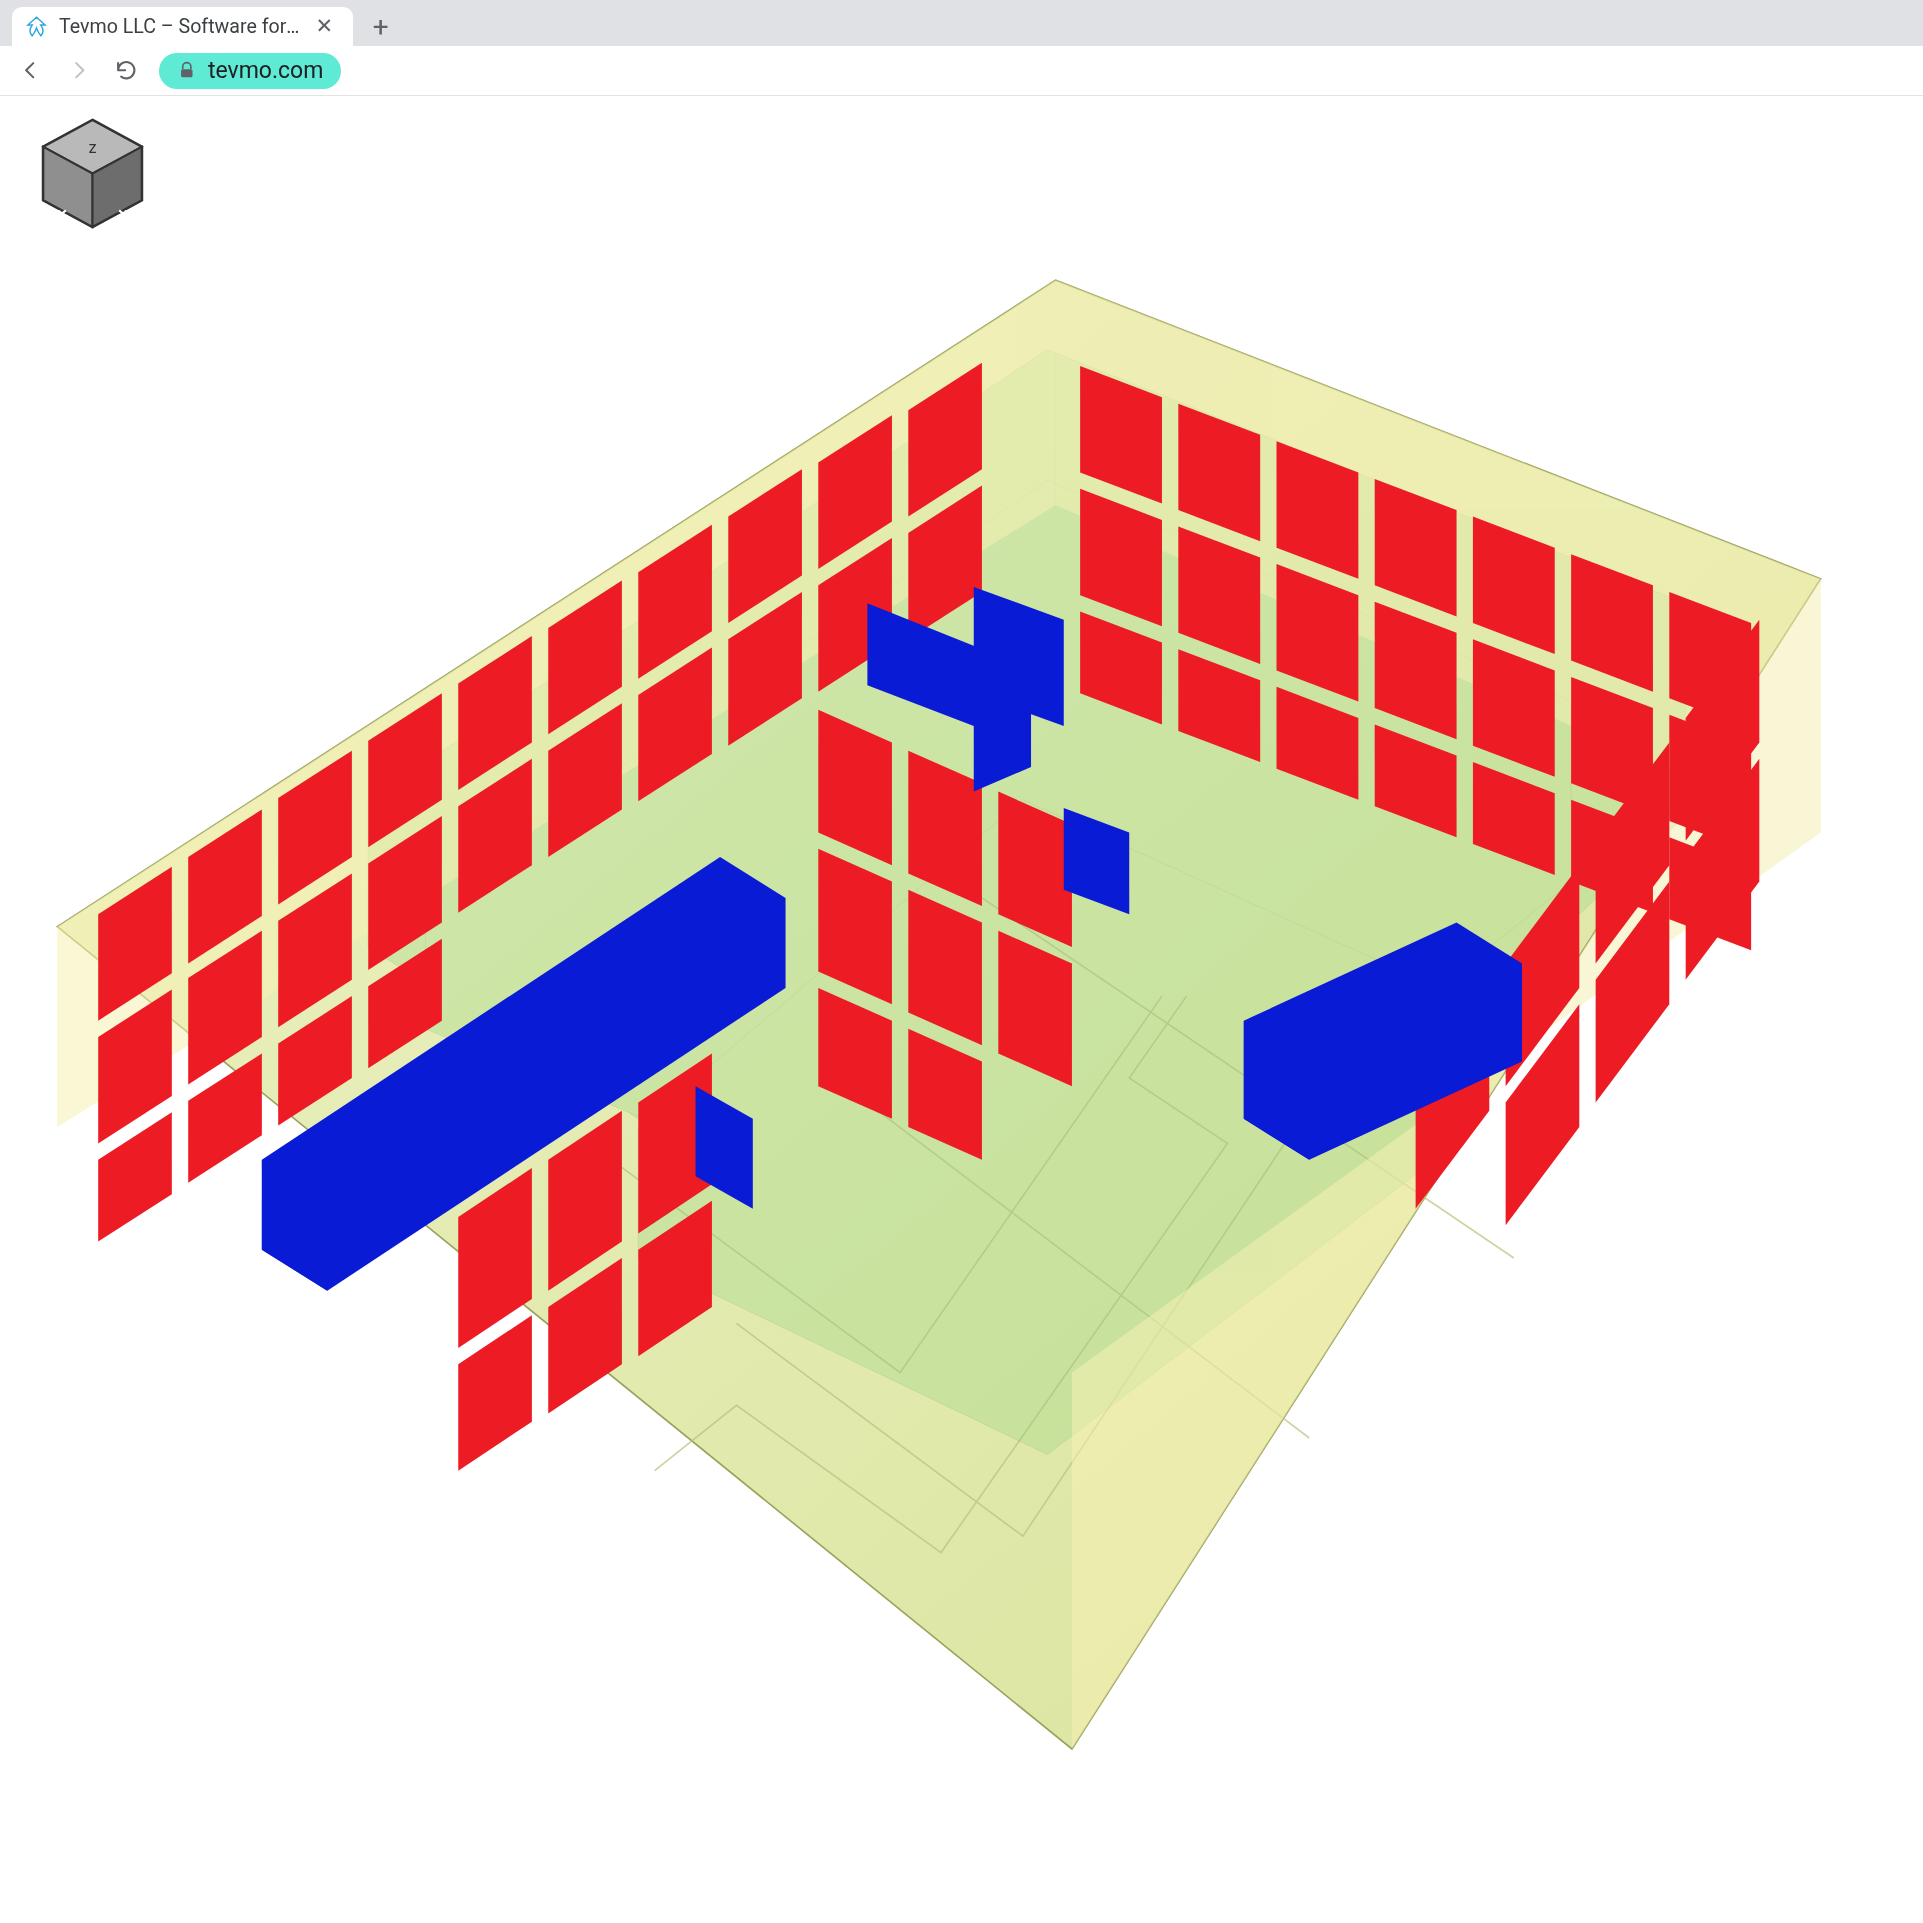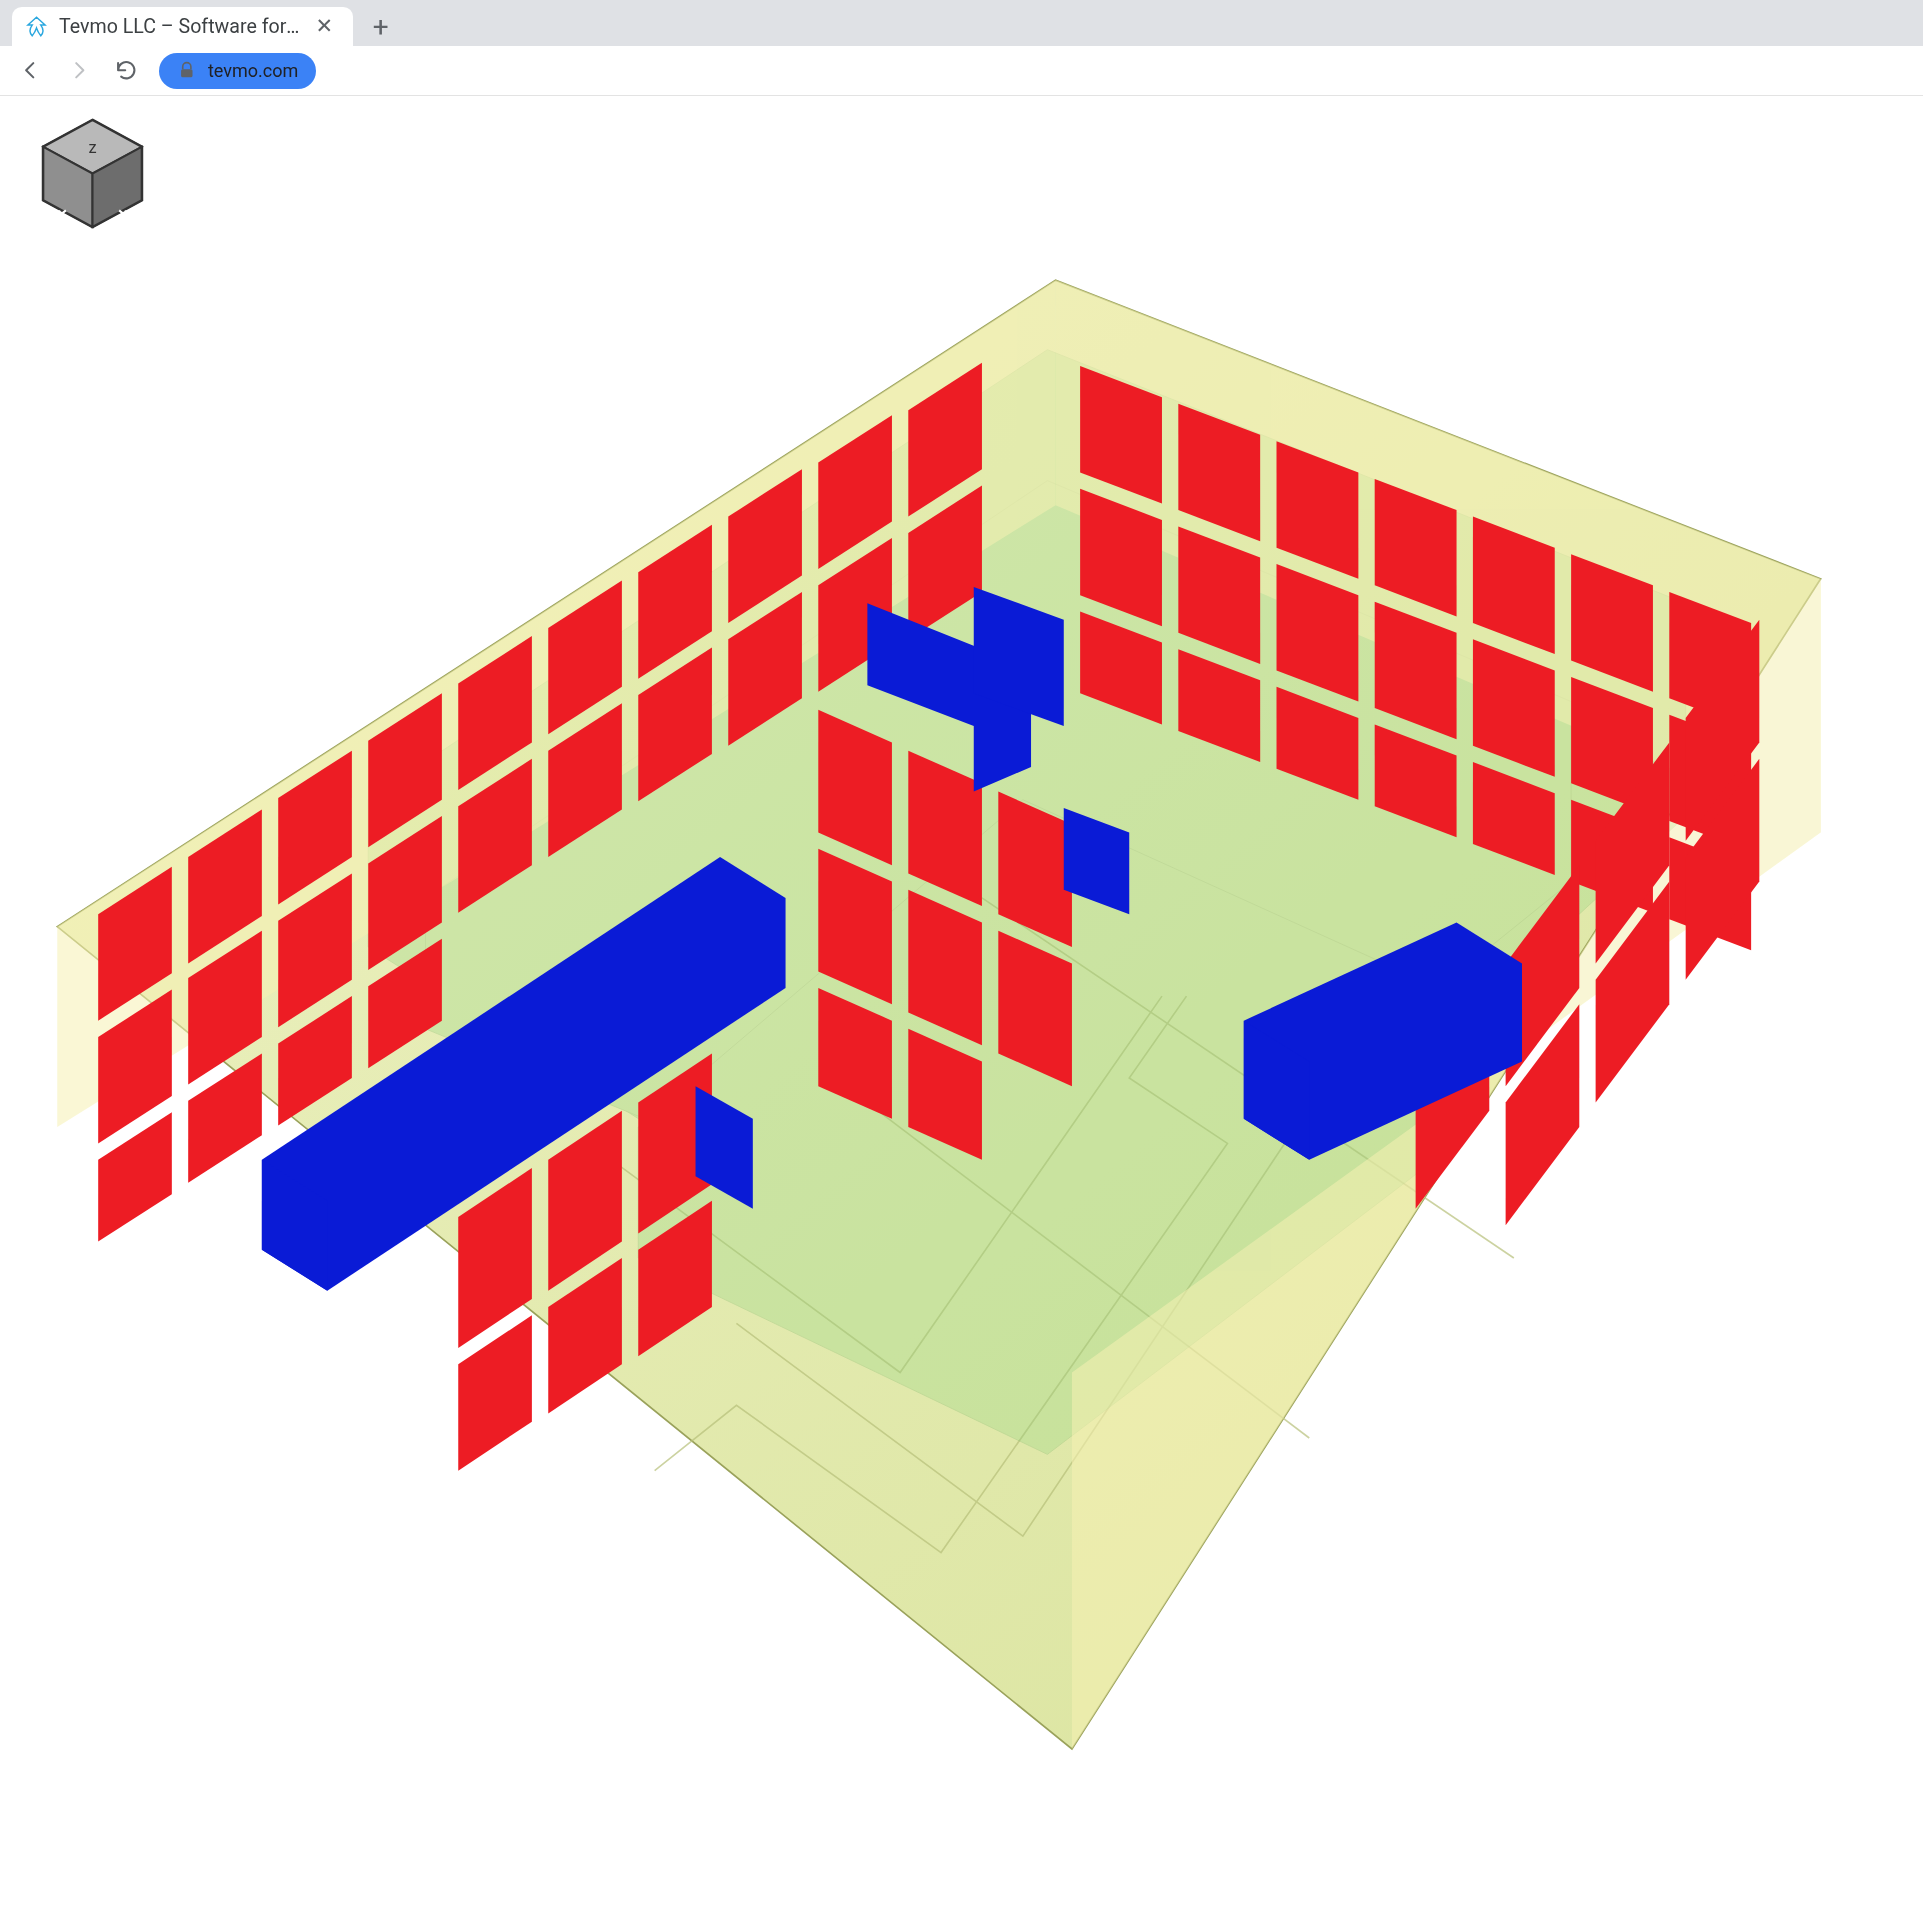--- a/index.html
+++ b/index.html
@@ -8,21 +8,21 @@
   .tab-strip{height:46px;background:#dfe1e5;display:flex;align-items:flex-end;padding-left:11.5px}
   .tab{display:flex;align-items:center;height:39px;background:#fff;border-top-left-radius:9.8px;border-top-right-radius:9.8px;padding:0 19.6px 0 13px;gap:11.5px;font-size:19.6px;color:#3c4043;max-width:336px;position:relative}
   .tab .favicon{width:23px;height:23px;display:flex;align-items:center;justify-content:center}
   .tab .title{white-space:nowrap;overflow:hidden;text-overflow:ellipsis;max-width:245px}
   .tab .close{font-size:21px;color:#5f6368;line-height:1}
   .new-tab{width:33px;height:33px;margin:0 0 3.3px 11.5px;display:flex;align-items:center;justify-content:center;color:#5f6368;font-size:28px;border-radius:50%}
   .addr-bar{height:49px;background:#fff;border-bottom:0.8px solid #e3e3e3;display:flex;align-items:center;padding:0 16.4px;gap:18px}
   .nav-btn{width:29.5px;height:29.5px;display:flex;align-items:center;justify-content:center;color:#5f6368;border-radius:50%}
   .nav-btn.disabled{color:#bfc1c4}
   .nav-btn svg{width:24.5px;height:24.5px}
-  .omnibox{flex:0 0 auto;display:flex;align-items:center;height:36px;background:#3b82f6;border-radius:18px;padding:0 18px;gap:11.5px;color:#202124;font-size:18px}
+  .omnibox{flex:0 0 auto;display:flex;align-items:center;height:36px;background:#5eead4;border-radius:18px;padding:0 18px;gap:11.5px;color:#202124;font-size:23px}
   .omnibox .lock{width:19.6px;height:19.6px}
   
   .viewport{position:relative;width:100%;height:calc(1923px - 95px);background:#fff;overflow:hidden}
   .viewcube{position:absolute;top:16.4px;left:31px;width:123px;height:123px}
   .scene{position:absolute;inset:0}
 </style>
 </head>
 <body>
 
 <div class="chrome">

